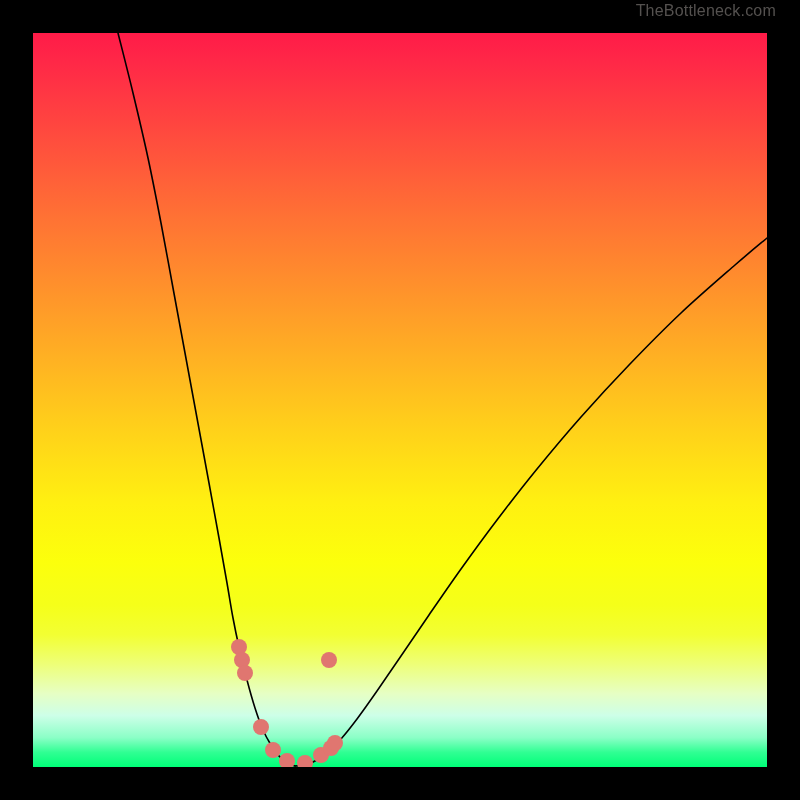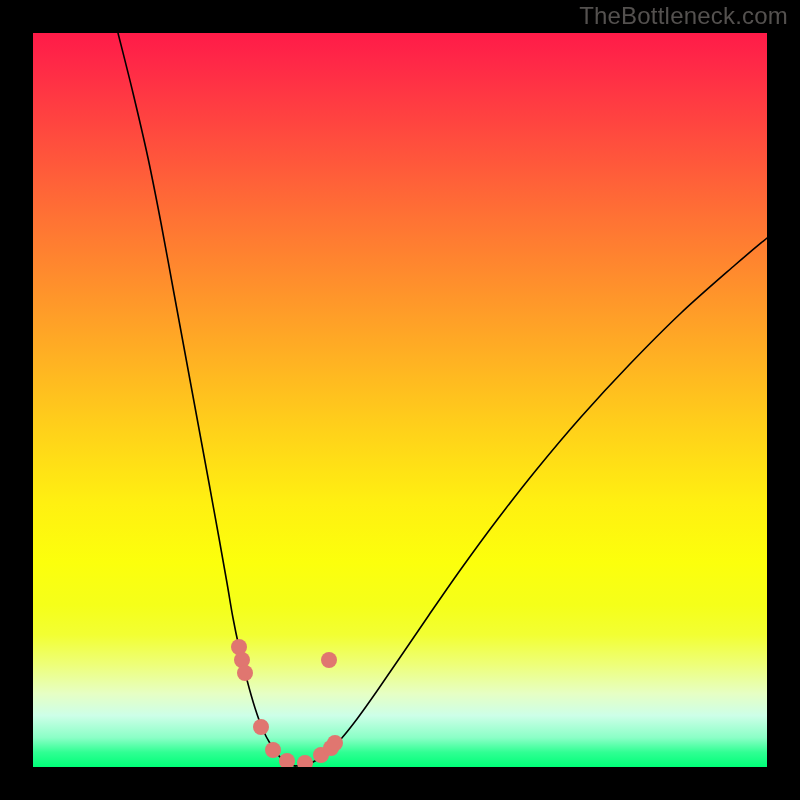--- a/index.html
+++ b/index.html
@@ -12,23 +12,23 @@
   }
   .container {
     position: relative;
     width: 800px;
     height: 800px;
     background: #000;
   }
   .watermark {
     position: absolute;
     top: 2px;
-    right: 12px;
+    right: 24px;
     font-family: Arial, Helvetica, sans-serif;
-    font-size: 24px;
+    font-size: 16px;
     font-weight: 500;
     color: #54514f;
     letter-spacing: 0.2px;
     z-index: 10;
   }
   .plot-area {
     position: absolute;
     left: 33px;
     top: 33px;
     width: 734px;

